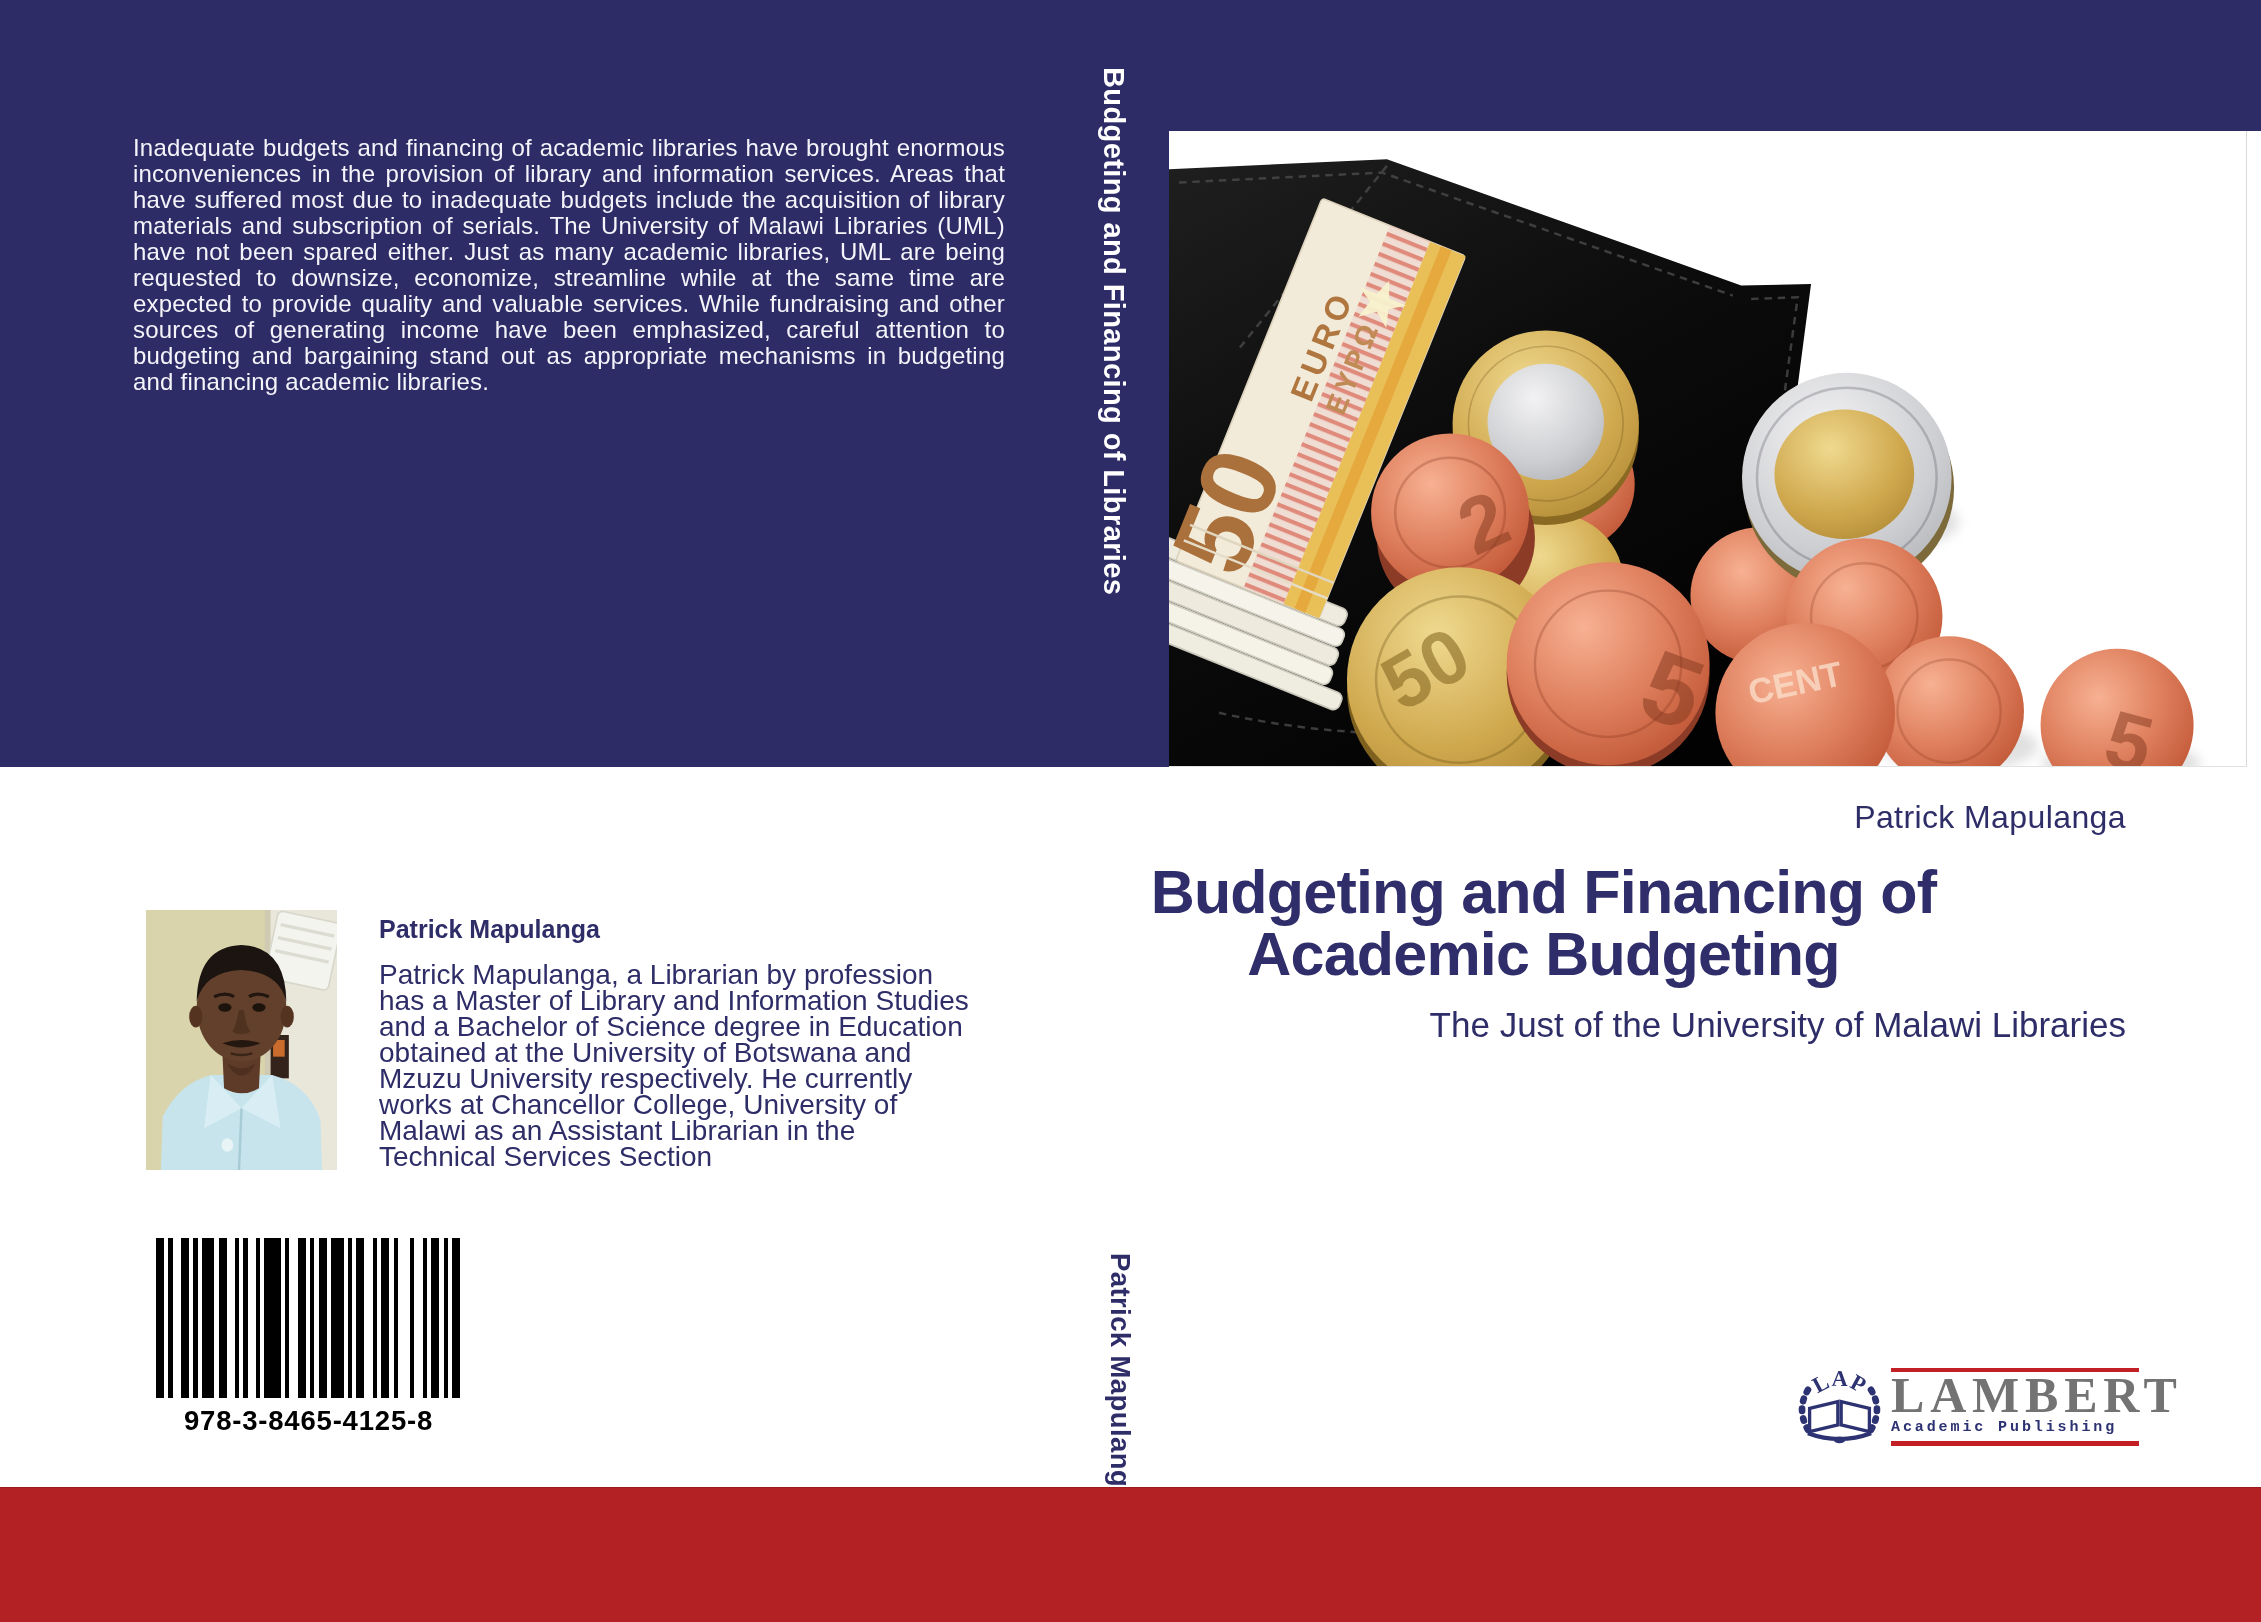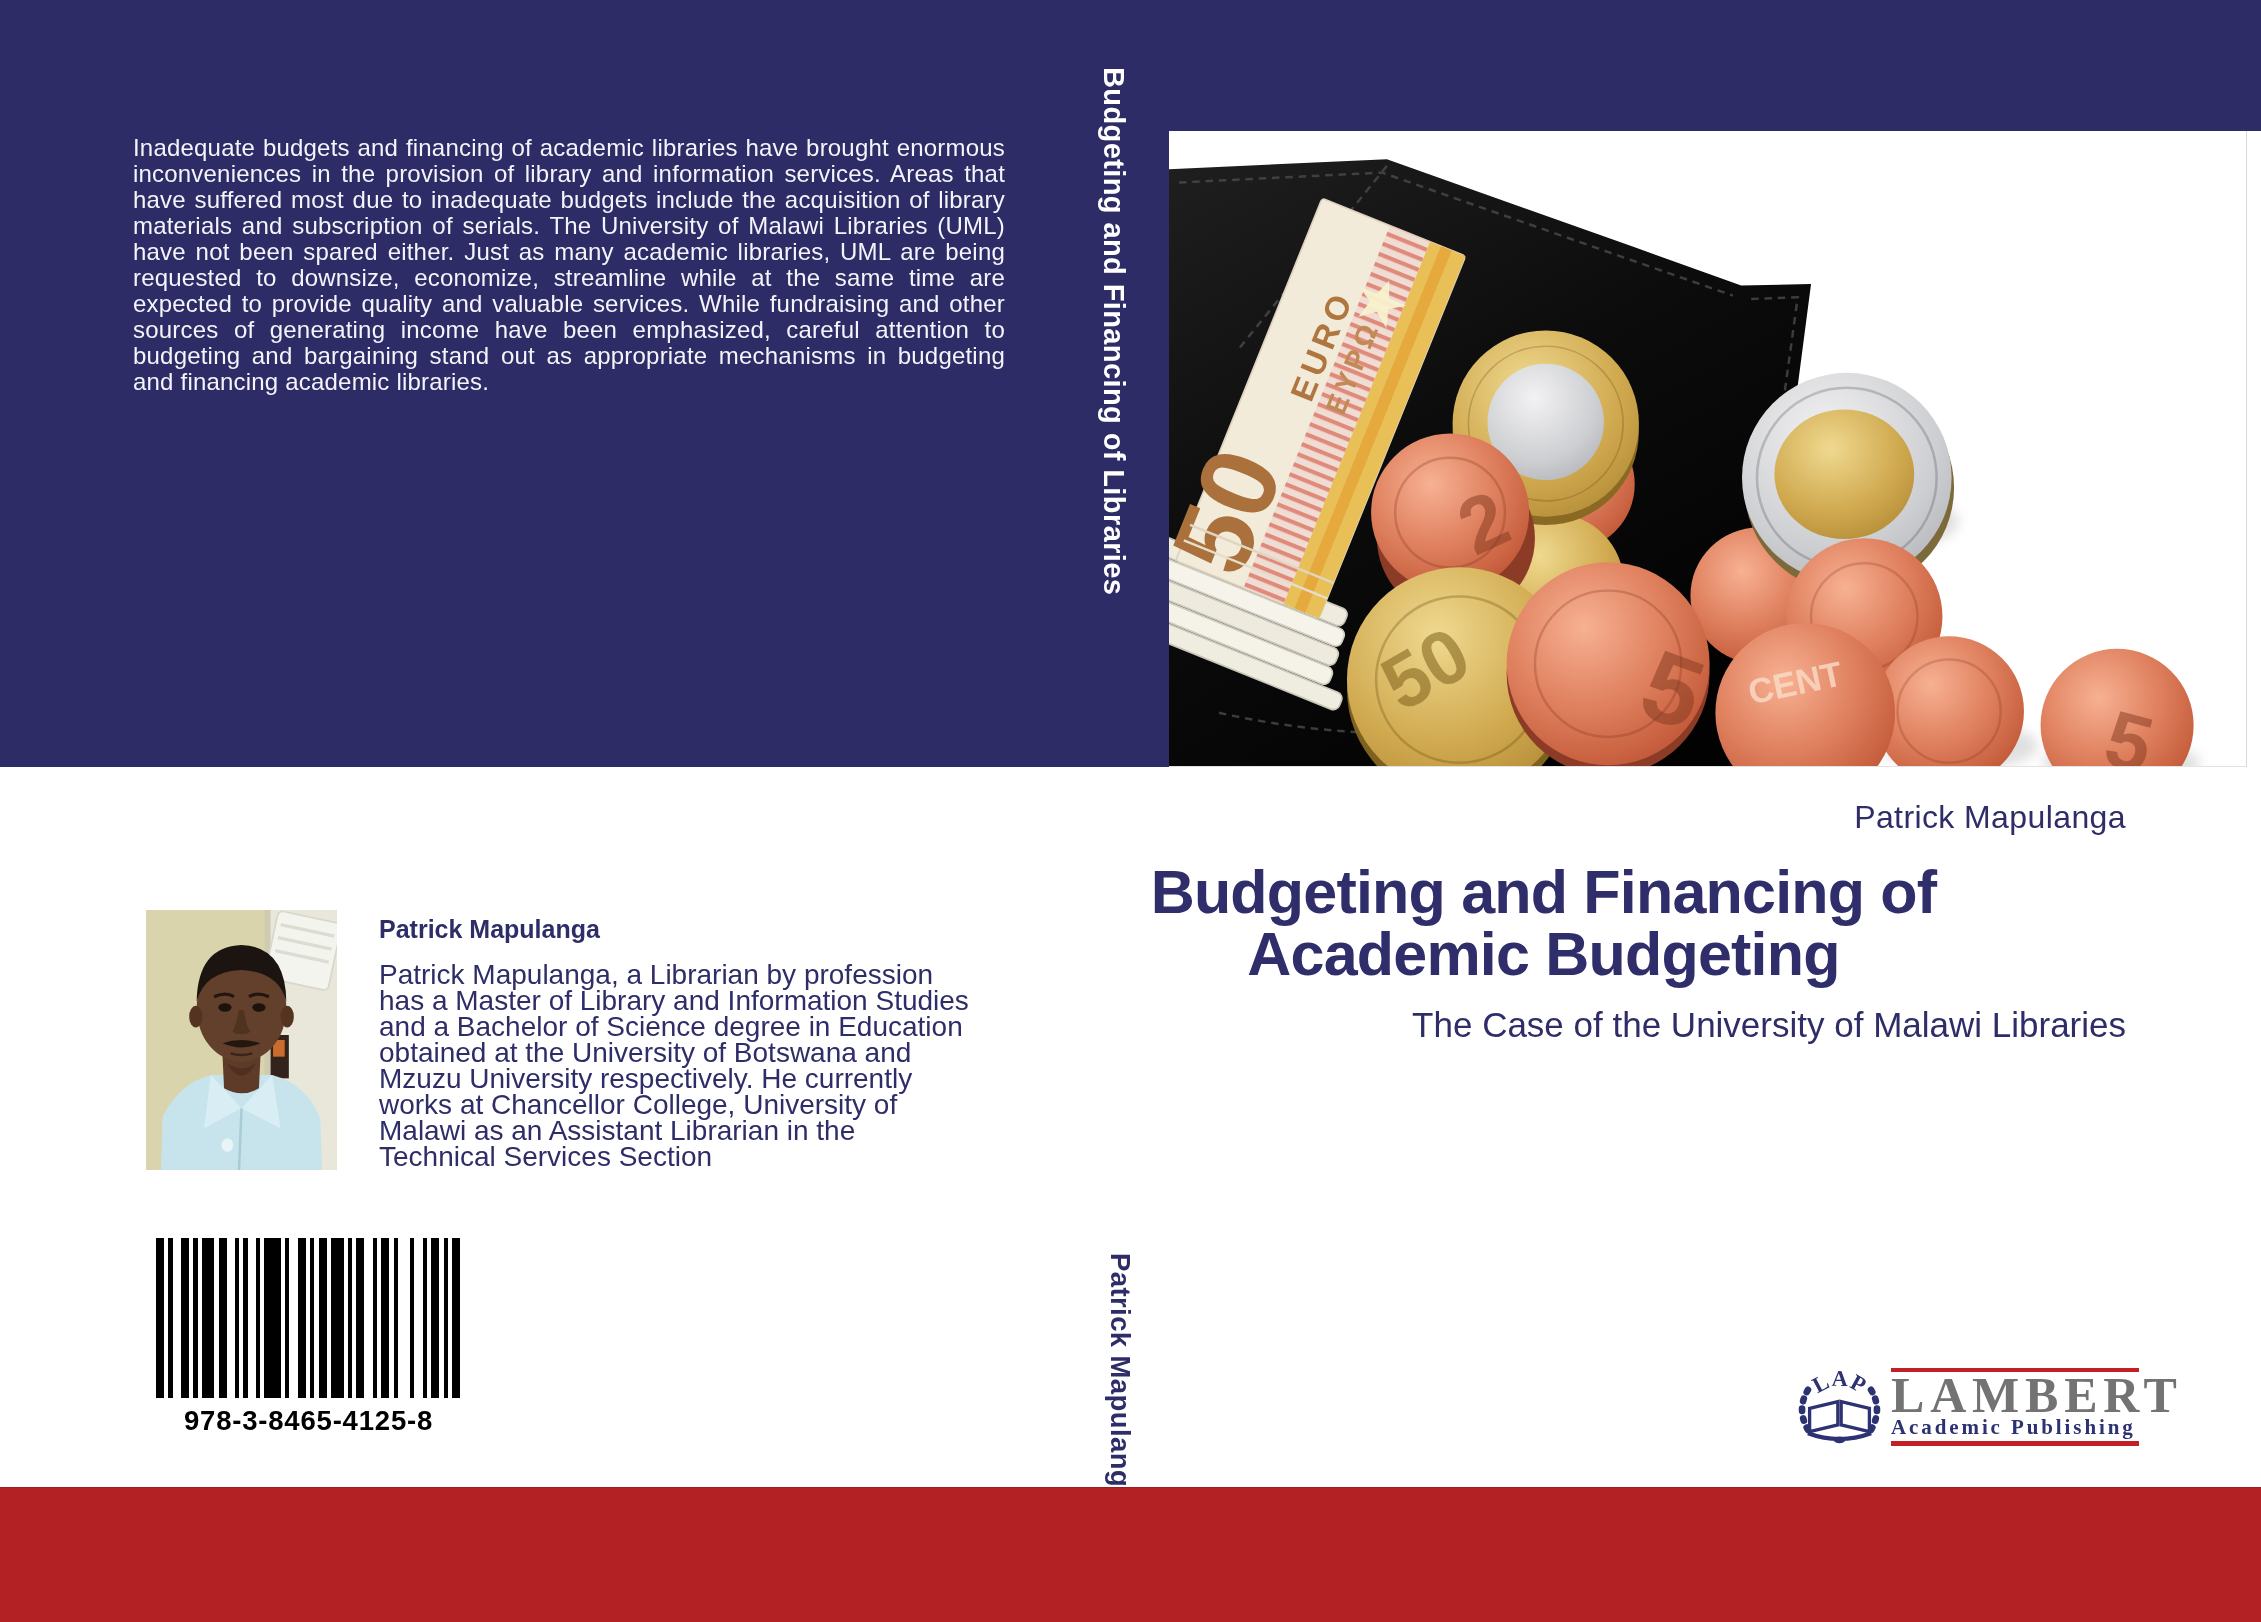--- a/index.html
+++ b/index.html
@@ -97,22 +97,22 @@
     position:absolute;left:1891px;top:1368px;width:248px;
   }
   .logo-rule{height:4.2px;background:#c32026;}
   .logo-name{
     font-family:"Liberation Serif", serif;
     color:#737373;font-size:50px;font-weight:700;
     letter-spacing:5.8px;line-height:42px;margin-top:1.7px;
     white-space:nowrap;
   }
   .logo-tagline{
-    font-family:Liberation Serif, serif;
-    color:#2d3272;font-size:21px;font-weight:700;
+    font-family:Liberation Mono, monospace;
+    color:#2d3272;font-size:15px;font-weight:700;
     letter-spacing:2.9px;line-height:23px;margin-bottom:2.5px;
     white-space:nowrap;
   }
   
   .red-band{
     position:absolute;left:0;top:1487px;width:2261px;height:135px;
     background:#b32125;
     border-top:1.7px solid #9d1c20;
   }
 </style>
@@ -259,21 +259,21 @@
         <text x="1120" y="760" font-size="96" font-weight="700" fill="rgba(130,55,30,0.5)" transform="rotate(15 1120 760)">5</text>
       </g>
     </g>
   </svg>
 
   <div class="front-author">Patrick Mapulanga</div>
   <div class="front-title">
     <div>Budgeting and Financing of</div>
     <div>Academic Budgeting</div>
   </div>
-  <div class="front-subtitle">The Case of the University of Malawi Libraries</div>
+  <div class="front-subtitle">The Just of the University of Malawi Libraries</div>
 
   <svg class="author-photo" viewBox="0 0 230 312" preserveAspectRatio="none">
     <rect width="230" height="312" fill="#d9d4ab"></rect>
     <rect x="148" y="0" width="82" height="312" fill="#e9e7da"></rect>
     <rect x="143" y="0" width="7" height="312" fill="#cfcab1"></rect>
     <g transform="rotate(12 190 50)">
       <rect x="150" y="8" width="78" height="82" rx="6" fill="#f4f4ee" stroke="#d8d7cc" stroke-width="2"></rect>
       <line x1="156" y1="24" x2="222" y2="24" stroke="#dddcd2" stroke-width="4"></line>
       <line x1="156" y1="40" x2="222" y2="40" stroke="#dddcd2" stroke-width="4"></line>
       <line x1="156" y1="56" x2="222" y2="56" stroke="#dddcd2" stroke-width="4"></line>

